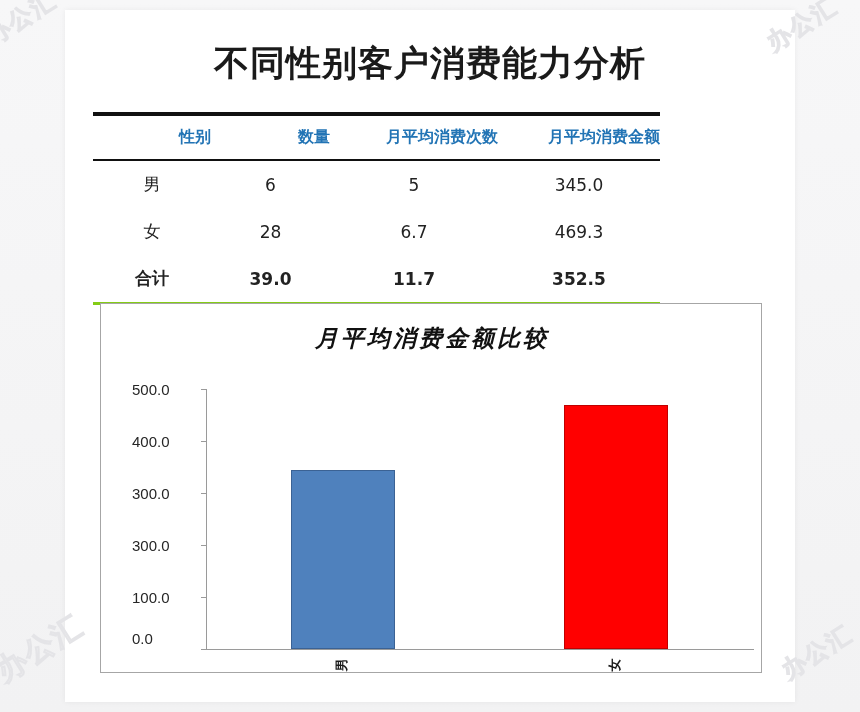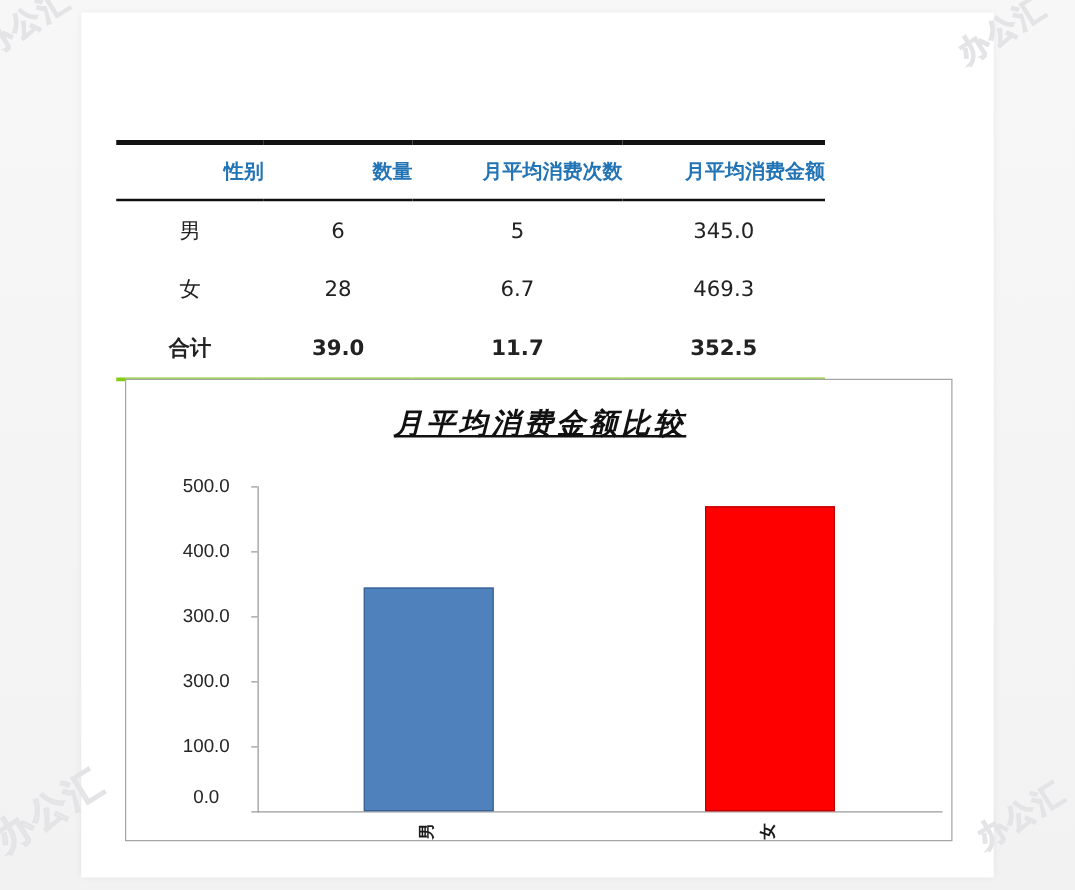--- a/index.html
+++ b/index.html
@@ -120,21 +120,20 @@
     left: 0;
     top: 19px;
     width: 662px;
     text-align: center;
     font-size: 23px;
     font-weight: 700;
     color: #111;
     letter-spacing: 3px;
     font-family: "DejaVu Serif", "Liberation Serif", serif;
     font-style: italic;
-    text-decoration: underline;
   }
 
   
   #plot {
     position: absolute;
     left: 105px;
     top: 85px;
     width: 547px;
     height: 260px;   
   }
@@ -153,21 +152,21 @@
     top: 345px;
     width: 548px;
     height: 1px;
     background: #9a9a9a;
   }
 
   .ytick-label {
     position: absolute;
     right: 0;
     width: 66px;
-    text-align: center;
+    text-align: left;
     font-size: 15px;
     color: #262626;
     transform: translateY(-50%);
     font-family: "Liberation Sans", sans-serif;
   }
   .ytick-mark {
     position: absolute;
     left: -5px;
     width: 5px;
     height: 1px;
@@ -197,20 +196,21 @@
 
 <div id="root">
 
   <div class="wm" style="left:-8px; top:628px;">办公汇</div>
   <div class="wm small" style="left:763px; top:8px;">办公汇</div>
   <div class="wm small" style="left:778px; top:636px;">办公汇</div>
   <div class="wm small" style="left:-18px; top:2px;">办公汇</div>
 
   <div id="page">
 
+    <div id="title">不同性别客户消费能力分析</div>
 
     <table id="data-table">
       <colgroup>
         <col class="c0">
           <col class="c1">
           <col class="c2">
           <col class="c3">
       </colgroup>
       <thead>
         <tr>

